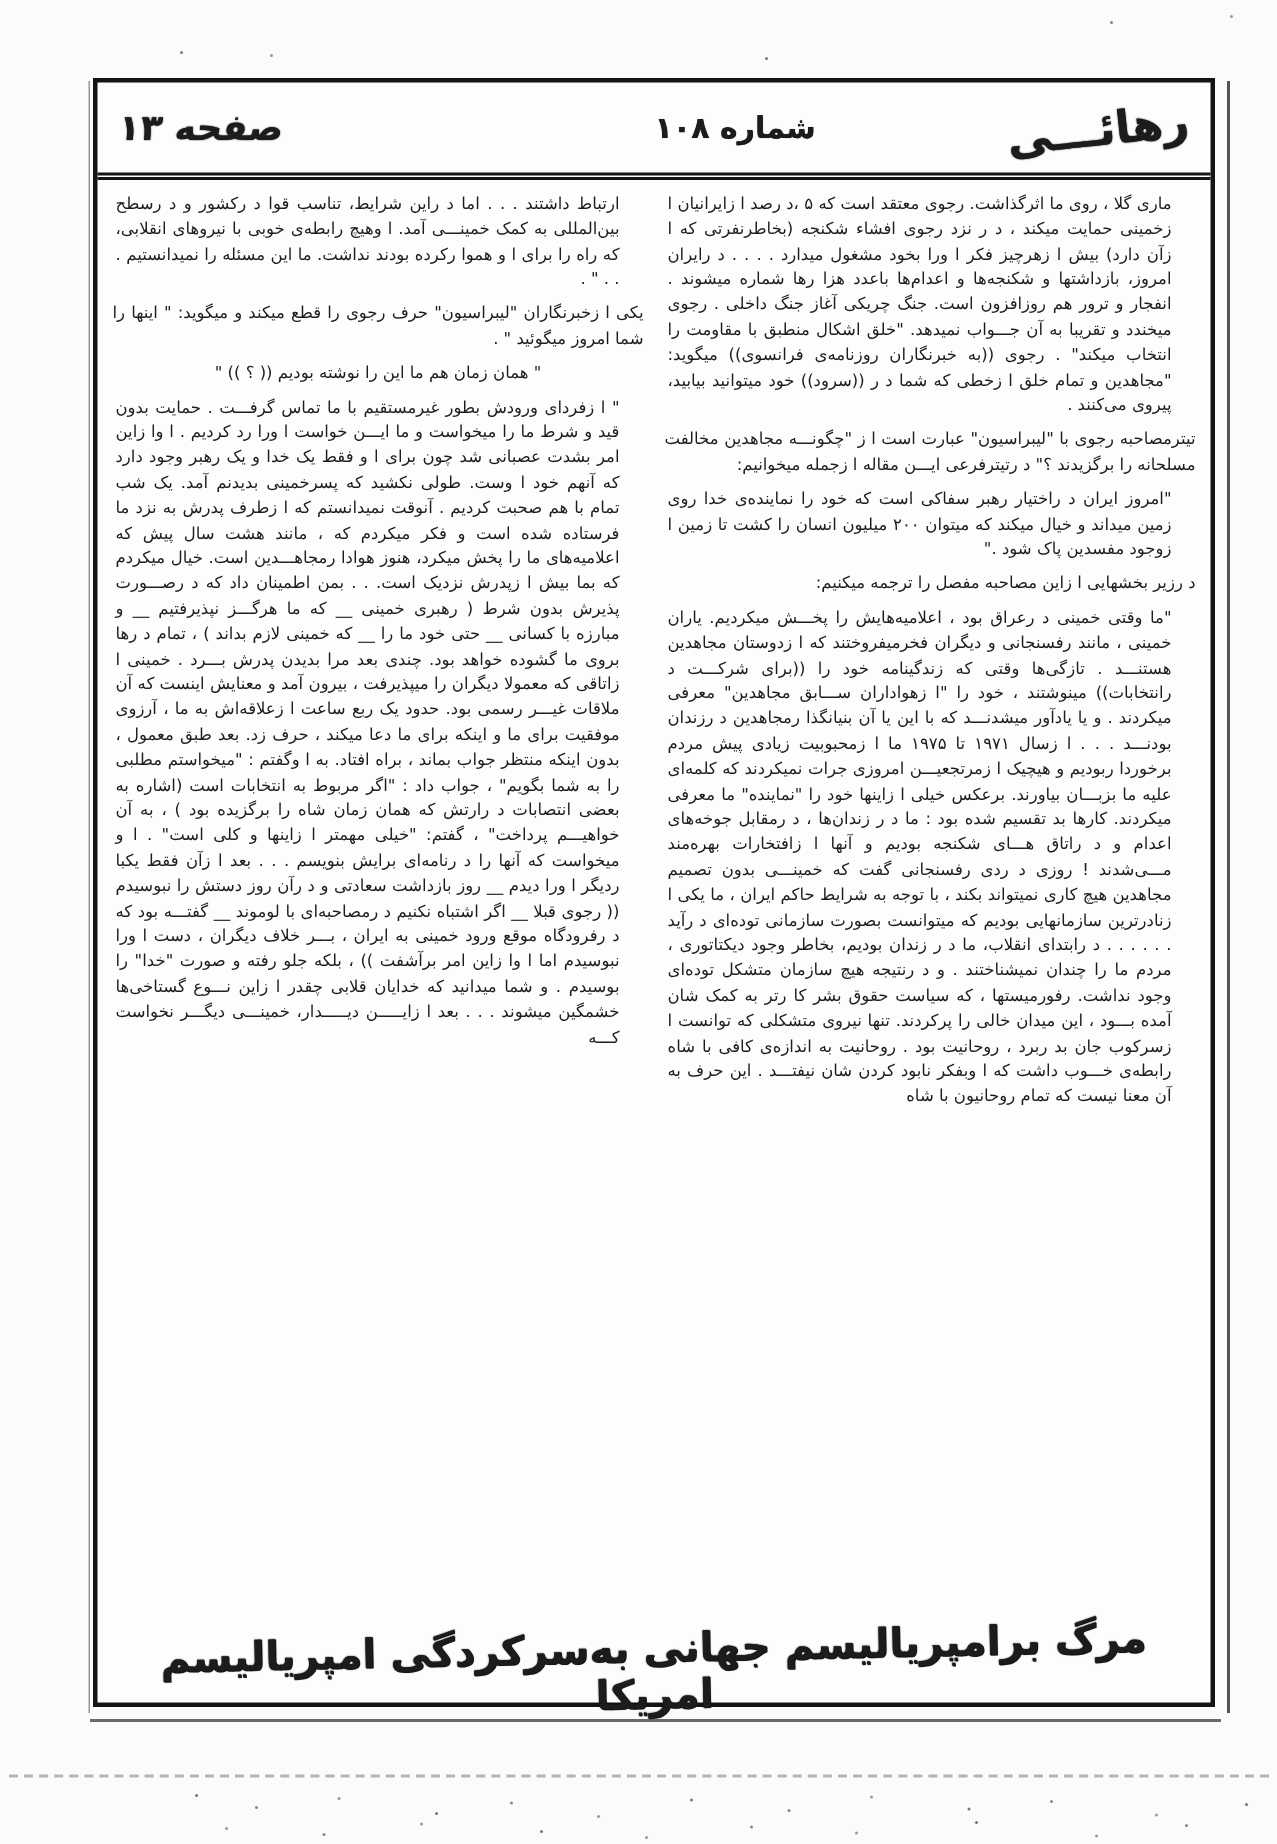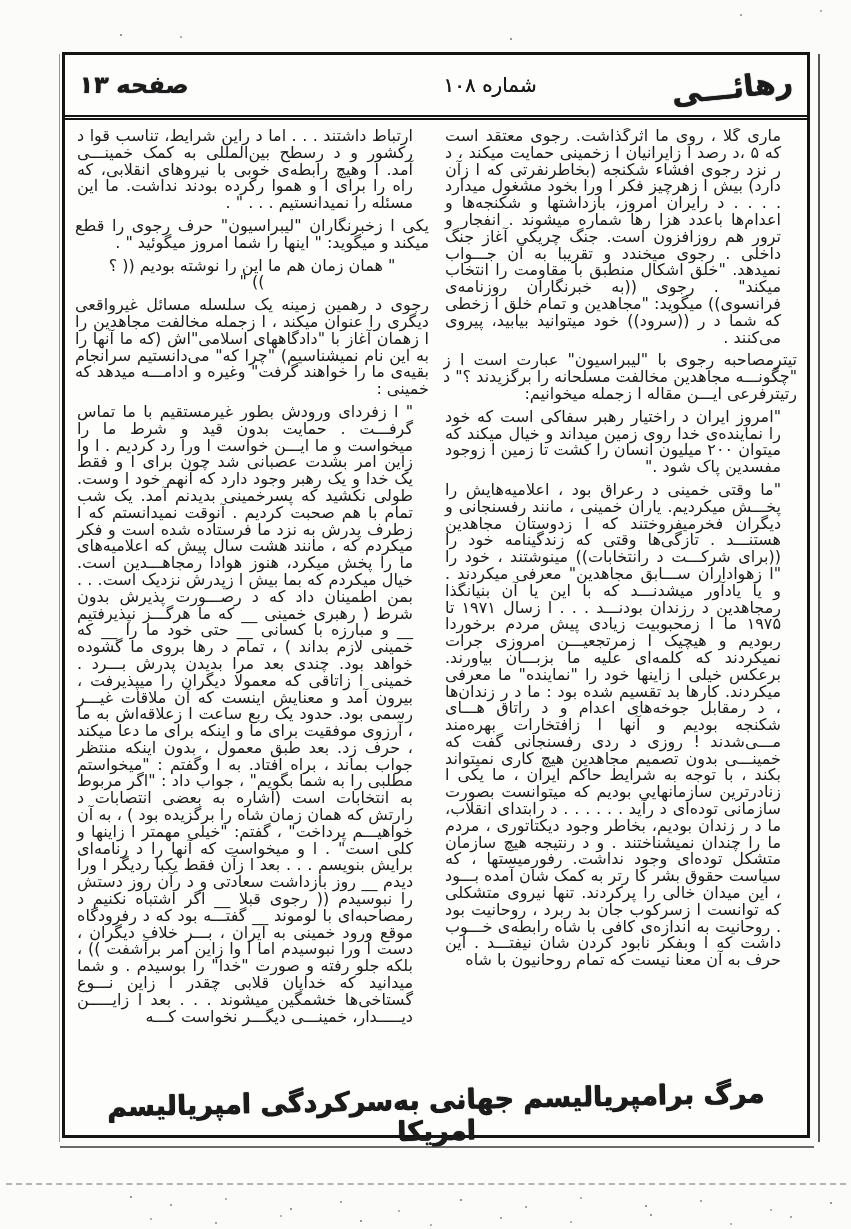--- a/index.html
+++ b/index.html
@@ -28,39 +28,39 @@
     display:flex;align-items:center;justify-content:space-between;
     padding:0 14px;box-sizing:content-box;
     direction:rtl;
   }
   .masthead{
     font-size:30px;font-weight:700;
     transform:rotate(-6deg) translateY(2px);
     text-shadow:0 0 1px #000;
   }
   .issue{
-    font-size:20px;font-weight:400;
+    font-size:20px;font-weight:700;
     text-shadow:0 0 .5px #000;
     margin-left:120px;
   }
   .pageno{
     font-size:24px;font-weight:700;
     transform:skewX(-6deg);
     text-shadow:0 0 1px #000;
   }
   
   .cols{
     direction:rtl;
     display:flex;gap:14px;
     padding:8px 10px 0 10px;
     height:952px;overflow:hidden;
   }
   .col{
     width:354px;overflow:hidden;
-    font-size:16px;line-height:16.8px;
+    font-size:11px;line-height:16.8px;
     text-align:justify;
   }
   .p{margin:0 0 6px 0;}
   .q{padding:0 16px 0 2px;}   
   .center{text-align:center;padding:0 26px;}
   
   .banner{
     margin-top:4px;
     text-align:center;
     font-size:27px;font-weight:700;
@@ -85,28 +85,28 @@
     <div class="issue">شماره ۱۰۸</div>
     <div class="pageno">صفحه ۱۳</div>
   </div>
 
   <div class="cols">
 
     <div class="col">
       <p class="p q">ماری گلا ، روی ما اثرگذاشت. رجوی معتقد است که ۵ ،د رصد ا زایرانیان ا زخمینی حمایت میکند ، د ر نزد رجوی افشاء شکنجه (بخاطرنفرتی که ا زآن دارد) بیش ا زهرچیز فکر ا ورا بخود مشغول میدارد . . . . د رایران امروز، بازداشتها و شکنجه‌ها و اعدام‌ها باعدد هزا رها شماره میشوند . انفجار و ترور هم روزافزون است. جنگ چریکی آغاز جنگ داخلی . رجوی میخندد و تقریبا به آن جـــواب نمیدهد. "خلق اشکال منطبق با مقاومت را انتخاب میکند" . رجوی ((به خبرنگاران روزنامه‌ی فرانسوی)) میگوید: "مجاهدین و تمام خلق ا زخطی که شما د ر ((سرود)) خود میتوانید بیابید، پیروی می‌کنند .</p>
       <p class="p">تیترمصاحبه رجوی با "لیبراسیون" عبارت است ا ز "چگونـــه مجاهدین مخالفت مسلحانه را برگزیدند ؟" د رتیترفرعی ایـــن مقاله ا زجمله میخوانیم:</p>
       <p class="p q">"امروز ایران د راختیار رهبر سفاکی است که خود را نماینده‌ی خدا روی زمین میداند و خیال میکند که میتوان ۲۰۰ میلیون انسان را کشت تا زمین ا زوجود مفسدین پاک شود ."</p>
+      <p class="p">د رزیر بخشهایی ا زاین مصاحبه مفصل را ترجمه میکنیم:</p>
       <p class="p q">"ما وقتی خمینی د رعراق بود ، اعلامیه‌هایش را پخـــش میکردیم. یاران خمینی ، مانند رفسنجانی و دیگران فخرمیفروختند که ا زدوستان مجاهدین هستنـــد . تازگی‌ها وقتی که زندگینامه خود را ((برای شرکـــت د رانتخابات)) مینوشتند ، خود را "ا زهواداران ســـابق مجاهدین" معرفی میکردند . و یا یادآور میشدنـــد که با این یا آن بنیانگذا رمجاهدین د رزندان بودنـــد . . . ا زسال ۱۹۷۱ تا ۱۹۷۵ ما ا زمحبوبیت زیادی پیش مردم برخوردا ربودیم و هیچیک ا زمرتجعیـــن امروزی جرات نمیکردند که کلمه‌ای علیه ما بزبـــان بیاورند. برعکس خیلی ا زاینها خود را "نماینده" ما معرفی میکردند. کارها بد تقسیم شده بود : ما د ر زندان‌ها ، د رمقابل جوخه‌های اعدام و د راتاق هـــای شکنجه بودیم و آنها ا زافتخارات بهره‌مند مـــی‌شدند ! روزی د ردی رفسنجانی گفت که خمینـــی بدون تصمیم مجاهدین هیچ کاری نمیتواند بکند ، با توجه به شرایط حاکم ایران ، ما یکی ا زنادرترین سازمانهایی بودیم که میتوانست بصورت سازمانی توده‌ای د رآید . . . . . . د رابتدای انقلاب، ما د ر زندان بودیم، بخاطر وجود دیکتاتوری ، مردم ما را چندان نمیشناختند . و د رنتیجه هیچ سازمان متشکل توده‌ای وجود نداشت. رفورمیستها ، که سیاست حقوق بشر کا رتر به کمک شان آمده بـــود ، این میدان خالی را پرکردند. تنها نیروی متشکلی که توانست ا زسرکوب جان بد ربرد ، روحانیت بود . روحانیت به اندازه‌ی کافی با شاه رابطه‌ی خـــوب داشت که ا وبفکر نابود کردن شان نیفتـــد . این حرف به آن معنا نیست که تمام روحانیون با شاه</p>
     </div>
 
     <div class="col">
       <p class="p q">ارتباط داشتند . . . اما د راین شرایط، تناسب قوا د رکشور و د رسطح بین‌المللی به کمک خمینـــی آمد. ا وهیچ رابطه‌ی خوبی با نیروهای انقلابی، که راه را برای ا و هموا رکرده بودند نداشت. ما این مسئله را نمیدانستیم . . . " .</p>
       <p class="p">یکی ا زخبرنگاران "لیبراسیون" حرف رجوی را قطع میکند و میگوید: " اینها را شما امروز میگوئید " .</p>
       <p class="p center">" همان زمان هم ما این را نوشته بودیم (( ؟ )) "</p>
-      <p class="p">رجوی د رهمین زمینه یک سلسله مسائل غیرواقعی دیگری را عنوان میکند ، ا زجمله مخالفت مجاهدین را ا زهمان آغاز با "دادگاههای اسلامی"اش (که ما آنها را به این نام نمیشناسیم) "چرا که" می‌دانستیم سرانجام بقیه‌ی ما را خواهند گرفت" وغیره و ادامـــه میدهد که خمینی :</p>
       <p class="p q">" ا زفردای ورودش بطور غیرمستقیم با ما تماس گرفـــت . حمایت بدون قید و شرط ما را میخواست و ما ایـــن خواست ا ورا رد کردیم . ا وا زاین امر بشدت عصبانی شد چون برای ا و فقط یک خدا و یک رهبر وجود دارد که آنهم خود ا وست. طولی نکشید که پسرخمینی بدیدنم آمد. یک شب تمام با هم صحبت کردیم . آنوقت نمیدانستم که ا زطرف پدرش به نزد ما فرستاده شده است و فکر میکردم که ، مانند هشت سال پیش که اعلامیه‌های ما را پخش میکرد، هنوز هوادا رمجاهـــدین است. خیال میکردم که بما بیش ا زپدرش نزدیک است. . . بمن اطمینان داد که د رصـــورت پذیرش بدون شرط ( رهبری خمینی __ که ما هرگـــز نپذیرفتیم __ و مبارزه با کسانی __ حتی خود ما را __ که خمینی لازم بداند ) ، تمام د رها بروی ما گشوده خواهد بود. چندی بعد مرا بدیدن پدرش بـــرد . خمینی ا زاتاقی که معمولا دیگران را میپذیرفت ، بیرون آمد و معنایش اینست که آن ملاقات غیـــر رسمی بود. حدود یک ربع ساعت ا زعلاقه‌اش به ما ، آرزوی موفقیت برای ما و اینکه برای ما دعا میکند ، حرف زد. بعد طبق معمول ، بدون اینکه منتظر جواب بماند ، براه افتاد. به ا وگفتم : "میخواستم مطلبی را به شما بگویم" ، جواب داد : "اگر مربوط به انتخابات است (اشاره به بعضی انتصابات د رارتش که همان زمان شاه را برگزیده بود ) ، به آن خواهیـــم پرداخت" ، گفتم: "خیلی مهمتر ا زاینها و کلی است" . ا و میخواست که آنها را د رنامه‌ای برایش بنویسم . . . بعد ا زآن فقط یکبا ردیگر ا ورا دیدم __ روز بازداشت سعادتی و د رآن روز دستش را نبوسیدم (( رجوی قبلا __ اگر اشتباه نکنیم د رمصاحبه‌ای با لوموند __ گفتـــه بود که د رفرودگاه موقع ورود خمینی به ایران ، بـــر خلاف دیگران ، دست ا ورا نبوسیدم اما ا وا زاین امر برآشفت )) ، بلکه جلو رفته و صورت "خدا" را بوسیدم . و شما میدانید که خدایان قلابی چقدر ا زاین نـــوع گستاخی‌ها خشمگین میشوند . . . بعد ا زایـــــن دیـــــدار، خمینـــی دیگـــر نخواست کـــه</p>
     </div>
 
   </div>
 
   <div class="banner">مرگ برامپریالیسم جهانی به‌سرکردگی امپریالیسم امریکا</div>
 
 </div>
 
 <div class="edge-right"></div>

